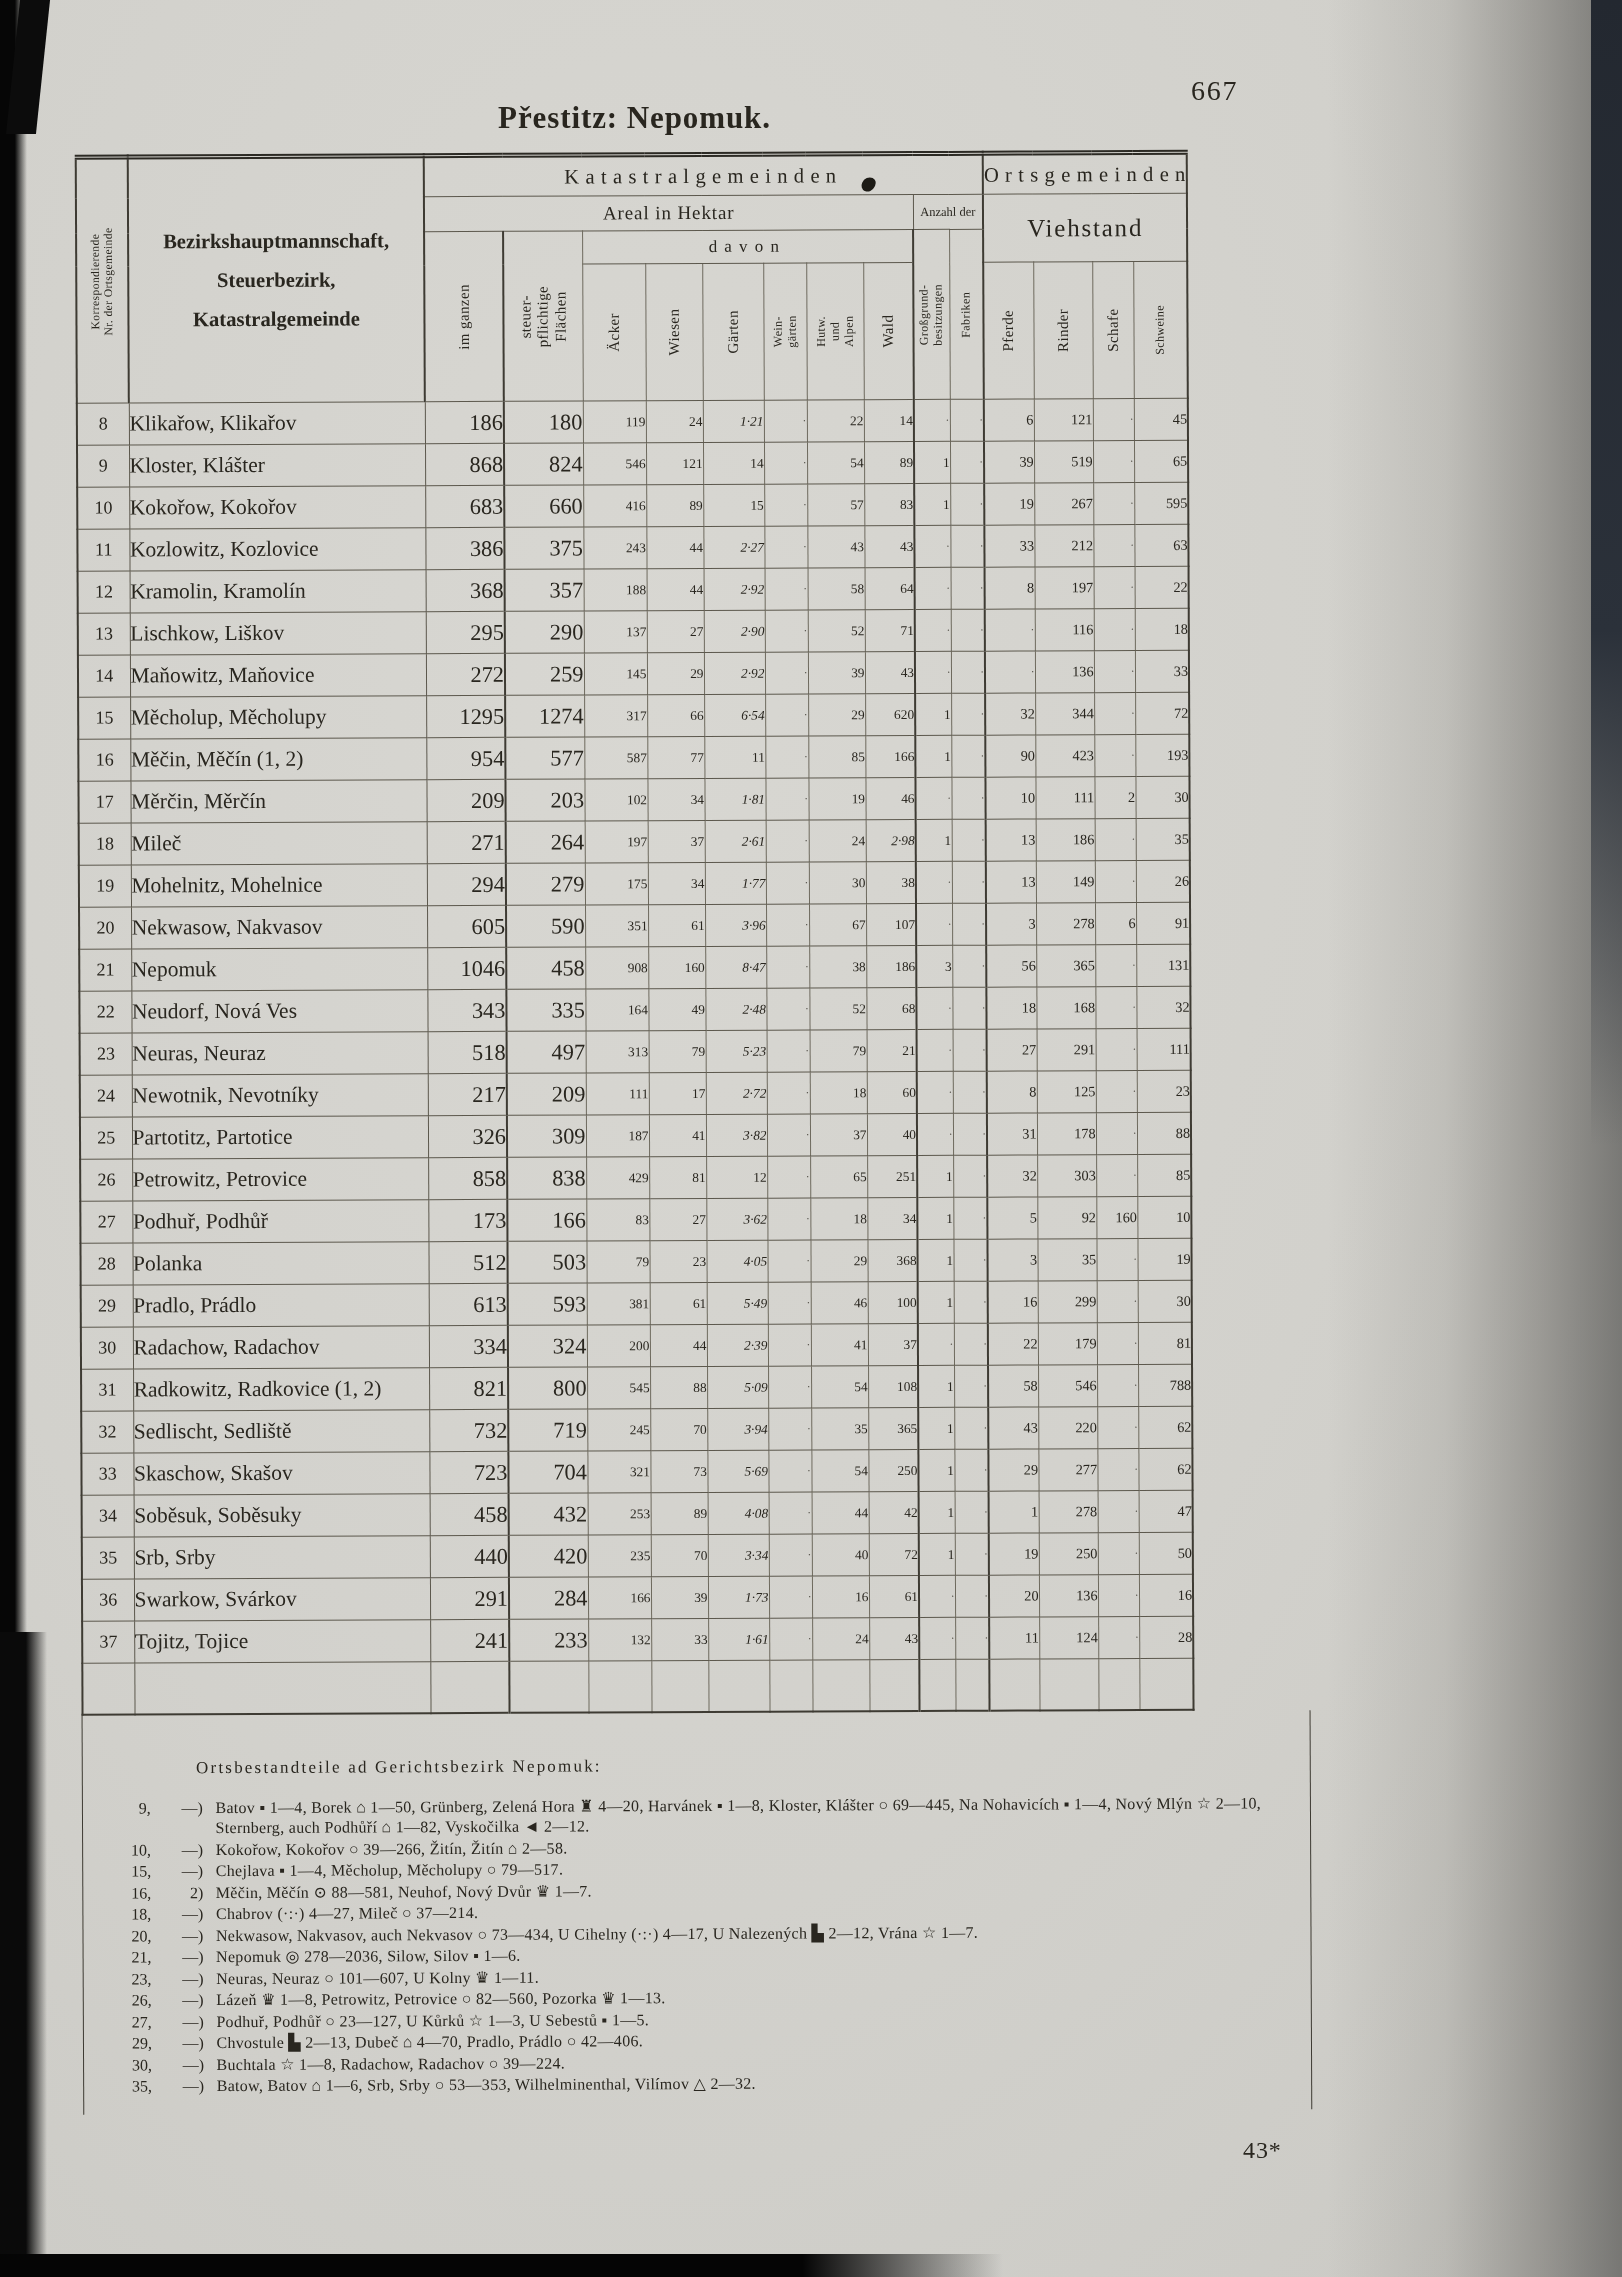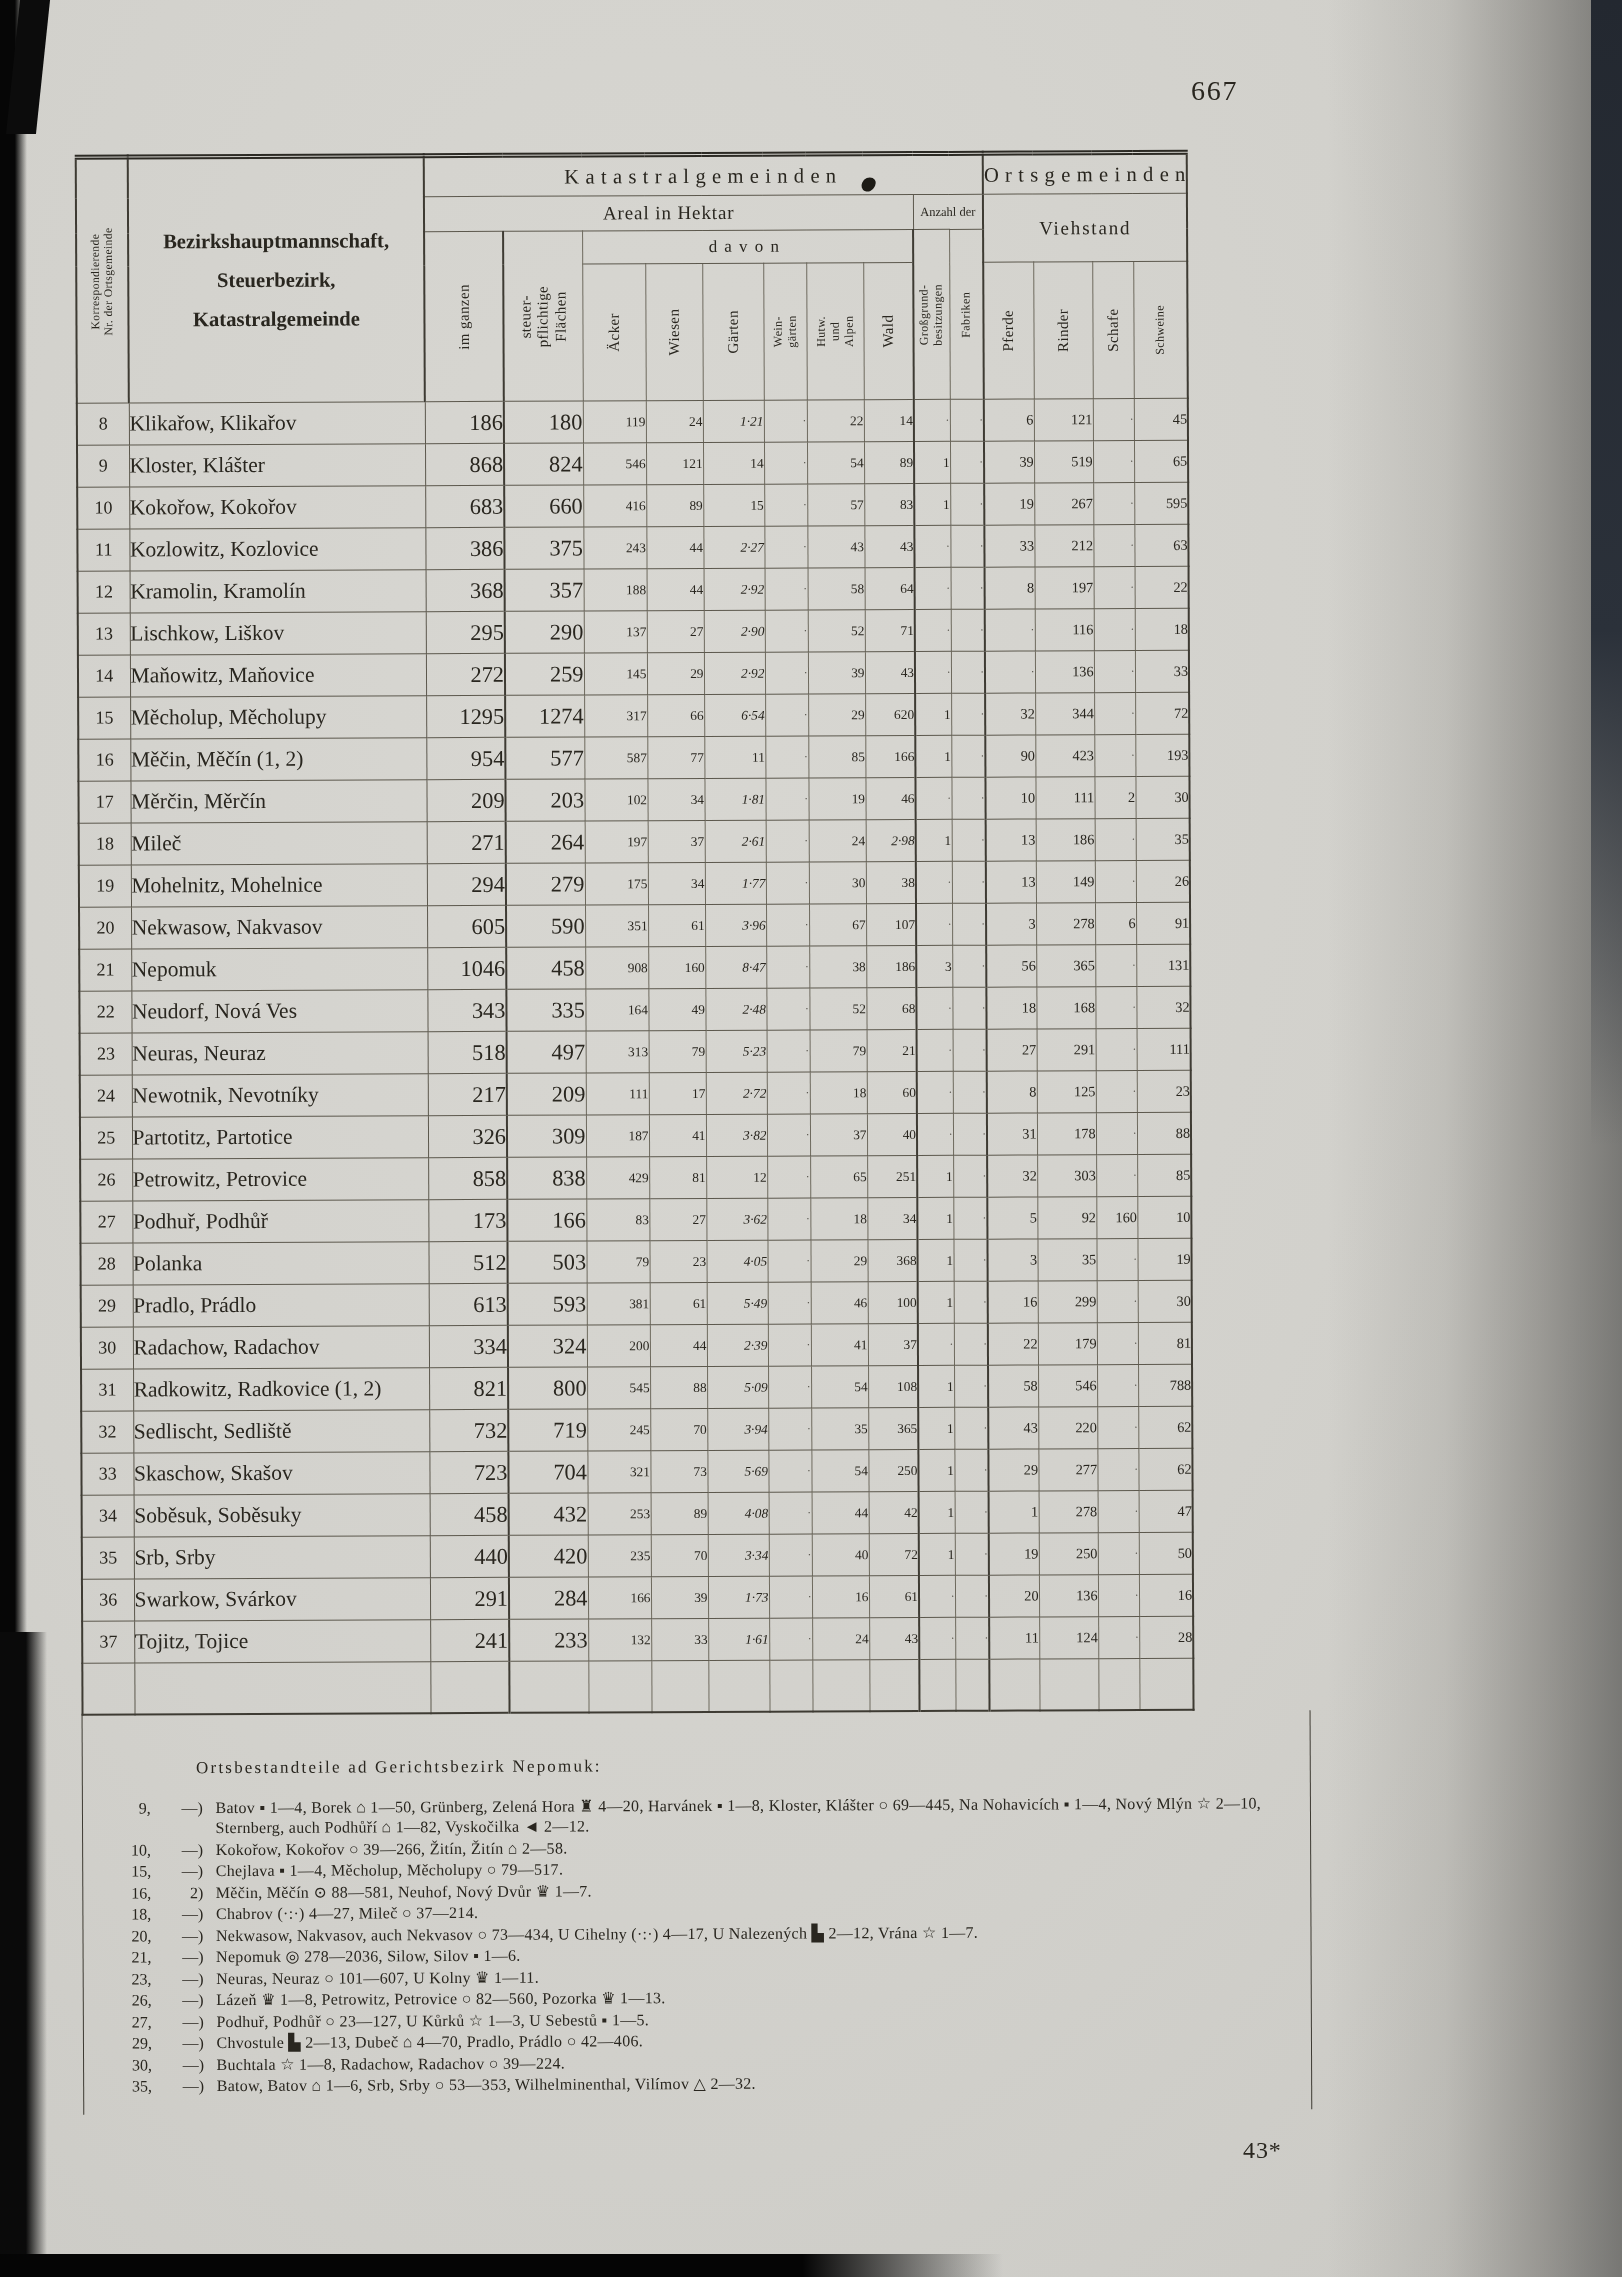--- a/index.html
+++ b/index.html
@@ -32,21 +32,21 @@
   table.stat td{border:0.9px solid #5c584d;padding:0;vertical-align:middle;}
   
   .hr1 td{height:38px;}
   .hr2 td{height:34px;}
   .hr3 td{height:32px;}
   .hr4 td{height:136px;}
   .h-group{font-size:20.6px;letter-spacing:6.3px;text-align:center;}
   .h-areal{font-size:19px;letter-spacing:0.9px;text-align:center;}
   .h-anzahl{font-size:12.5px;text-align:center;}
   .h-davon{font-size:17px;letter-spacing:7.2px;text-align:center;}
-  .h-vieh{font-size:19px;letter-spacing:1.8px;text-align:center;}
+  .h-vieh{font-size:25px;letter-spacing:1.8px;text-align:center;}
   .h-main{font-size:20.6px;font-weight:bold;text-align:center;white-space:pre-line;line-height:1.9;}
   .vcell{position:relative;}
   .rot{position:absolute;left:50%;top:50%;transform:translate(-50%,-50%) rotate(-90deg);
     white-space:pre-line;width:max-content;text-align:center;font-size:15px;line-height:1.15;letter-spacing:0.4px;}
   .rot.small{font-size:11.6px;}
   .rot.small2{font-size:12px;}
   
   .b-dblr{border-right:2.7px double #3e3b33 !important;}
   .b-thickr{border-right:2.2px solid #3e3b33 !important;}
   .b-thinr{border-right:0.9px solid #6e6a5e !important;}
@@ -76,20 +76,21 @@
 <div class="page">
 
   <div class="edge-left"></div>
   <div class="edge-left-bottom"></div>
   <div class="corner-topleft"></div>
   <div class="shade-right"></div>
   <div class="edge-right-dark"></div>
   <div class="edge-bottom"></div>
 
   <div class="page-number">667</div>
+  <div class="doc-title">Přestitz: Nepomuk.</div>
   <div class="ink-blot"></div>
 
   <div class="content">
 
     <table class="stat">
       <colgroup>
         <col style="width:52px">
           <col style="width:296px">
           <col style="width:79px">
           <col style="width:79px">

